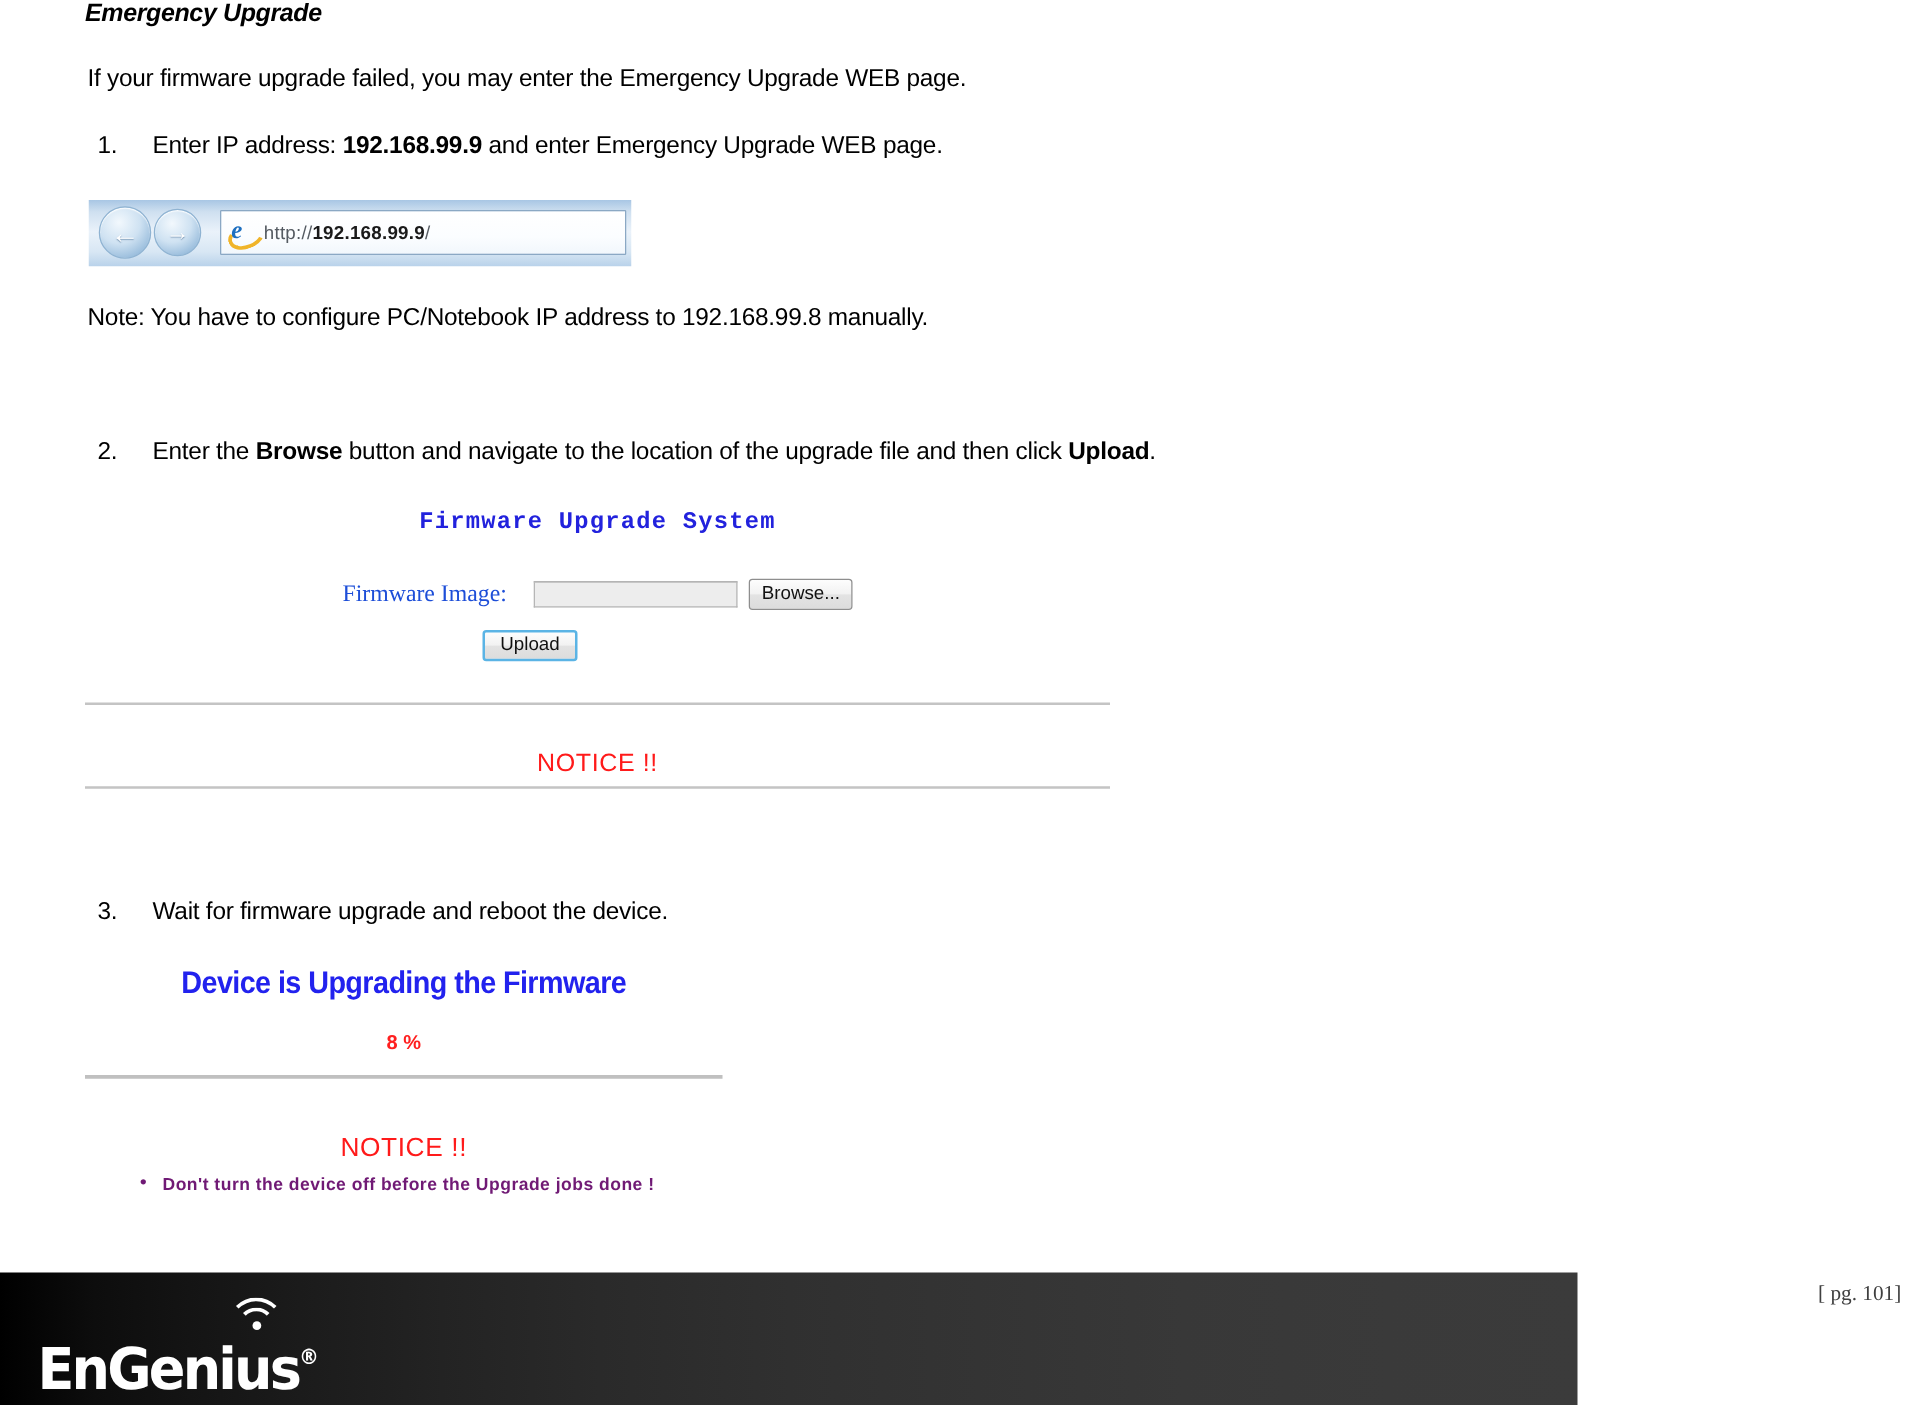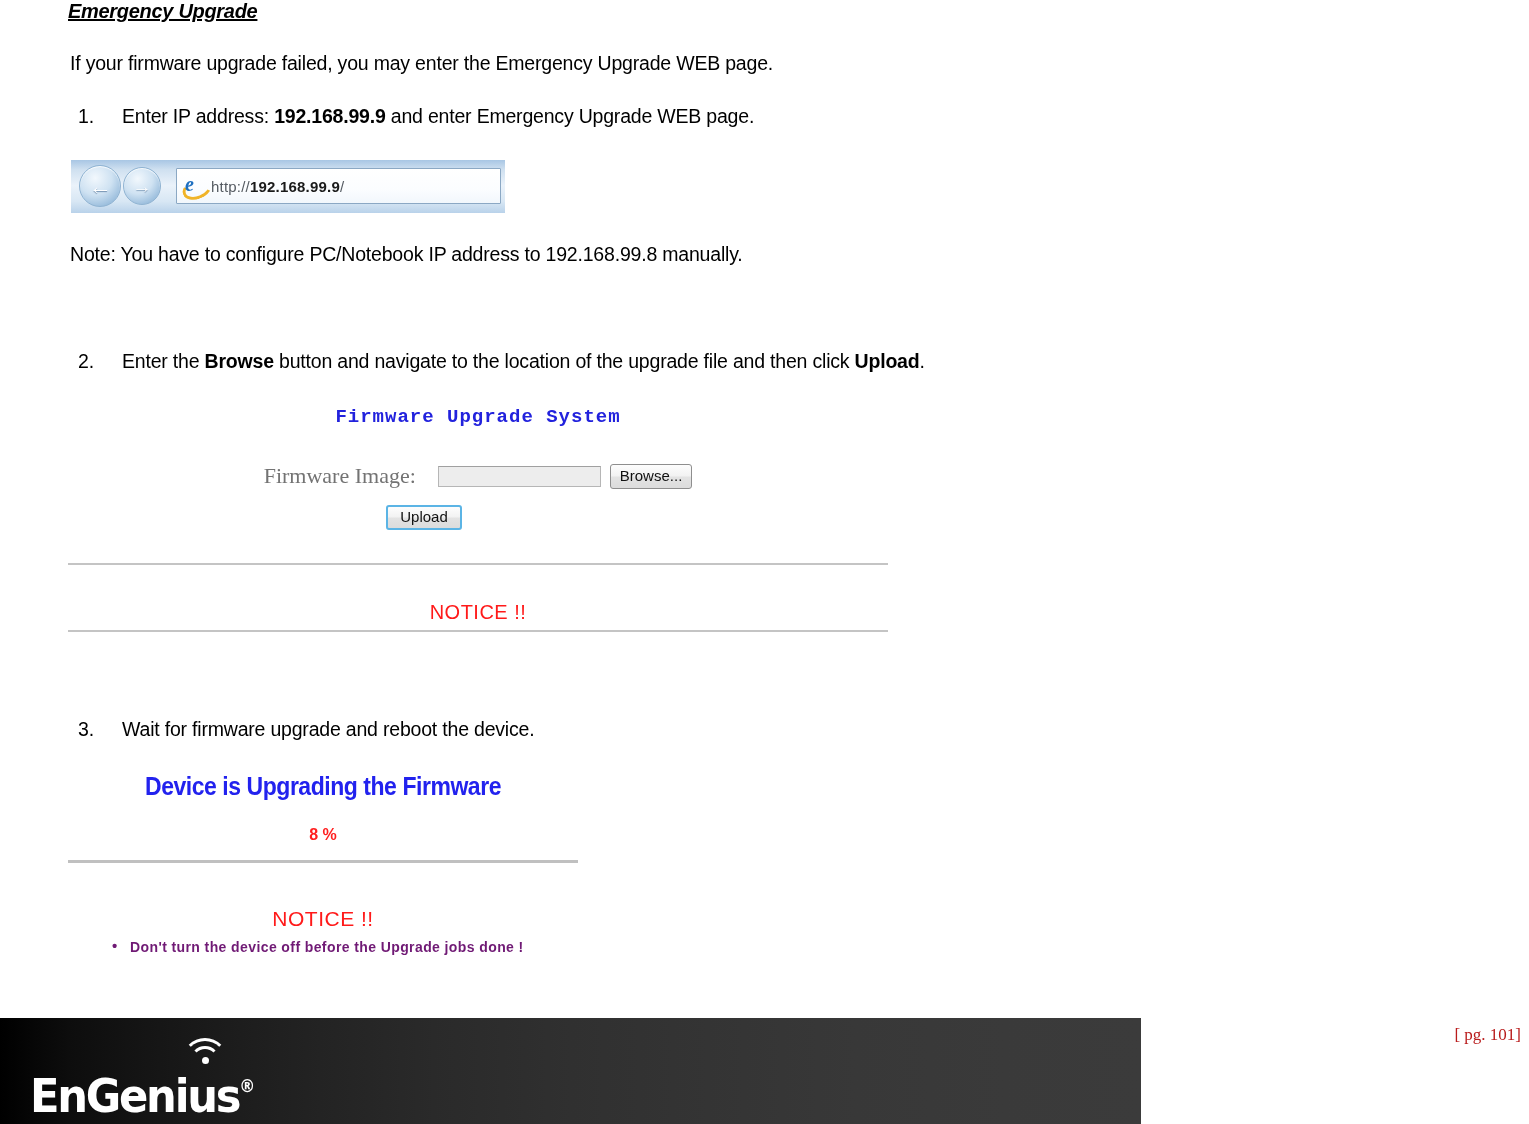--- a/index.html
+++ b/index.html
@@ -17,21 +17,20 @@
   }
 
   
   .doc-heading {
     position: absolute;
     left: 68px;
     top: 0px;
     font-size: 20px;
     font-weight: bold;
     font-style: italic;
-    text-decoration: underline;
     letter-spacing: -0.3px;
     white-space: nowrap;
   }
   .para {
     position: absolute;
     font-size: 19.5px;
     line-height: 26px;
     white-space: nowrap;
     letter-spacing: -0.2px;
   }
@@ -163,22 +162,22 @@
     padding-top: 8px;
   }
   .fw-row {
     display: flex;
     align-items: center;
     justify-content: center;
     margin-top: 35px;
   }
   .fw-label {
     font-family: "Liberation Serif", serif;
-    font-size: 22px;
-    color: #737373;
+    font-size: 19px;
+    color: #1d4ed8;
     margin-right: 22px;
   }
   .fw-input {
     width: 155px;
     height: 19px;
     background: #ededed;
     border: 1px solid #b6b6b6;
     border-top-color: #a0a0a0;
     font-size: 13px;
     padding: 0 3px;
@@ -305,27 +304,26 @@
     left: 44px;
     top: -1px;
     font-size: 15px;
   }
 
   
   .footer-bar {
     position: absolute;
     left: 0;
     top: 1018px;
-    width: 1110px;
+    width: 1262px;
     height: 106px;
     background: linear-gradient(to right,
         #000000 0%, #0d0d0d 6%, #141414 12%, #1c1c1c 20%,
         #232323 28%, #2a2a2a 38%, #303030 50%, #343434 62%,
         #383838 75%, #3a3a3a 88%, #3b3b3b 100%);
-    padding-left: 31px;
   }
   .logo {
     position: absolute;
     left: 30px;
     bottom: 10px;
     height: 56px;
     color: #ffffff;
   }
   .logo-text {
     font-family: "DejaVu Sans", sans-serif;
@@ -369,21 +367,21 @@
     margin-left: -3.5px;
     background: #ffffff;
     border-radius: 50%;
   }
   .page-num {
     position: absolute;
     right: 8px;
     top: 1025px;
     font-family: "Liberation Serif", serif;
     font-size: 17px;
-    color: #b91c1c;
+    color: #404040;
     white-space: nowrap;
   }
 </style>
 </head>
 <body>
 
 <div class="doc-heading">Emergency Upgrade</div>
 
 <div class="para para-intro">If your firmware upgrade failed, you may enter the Emergency Upgrade WEB page.</div>
 

